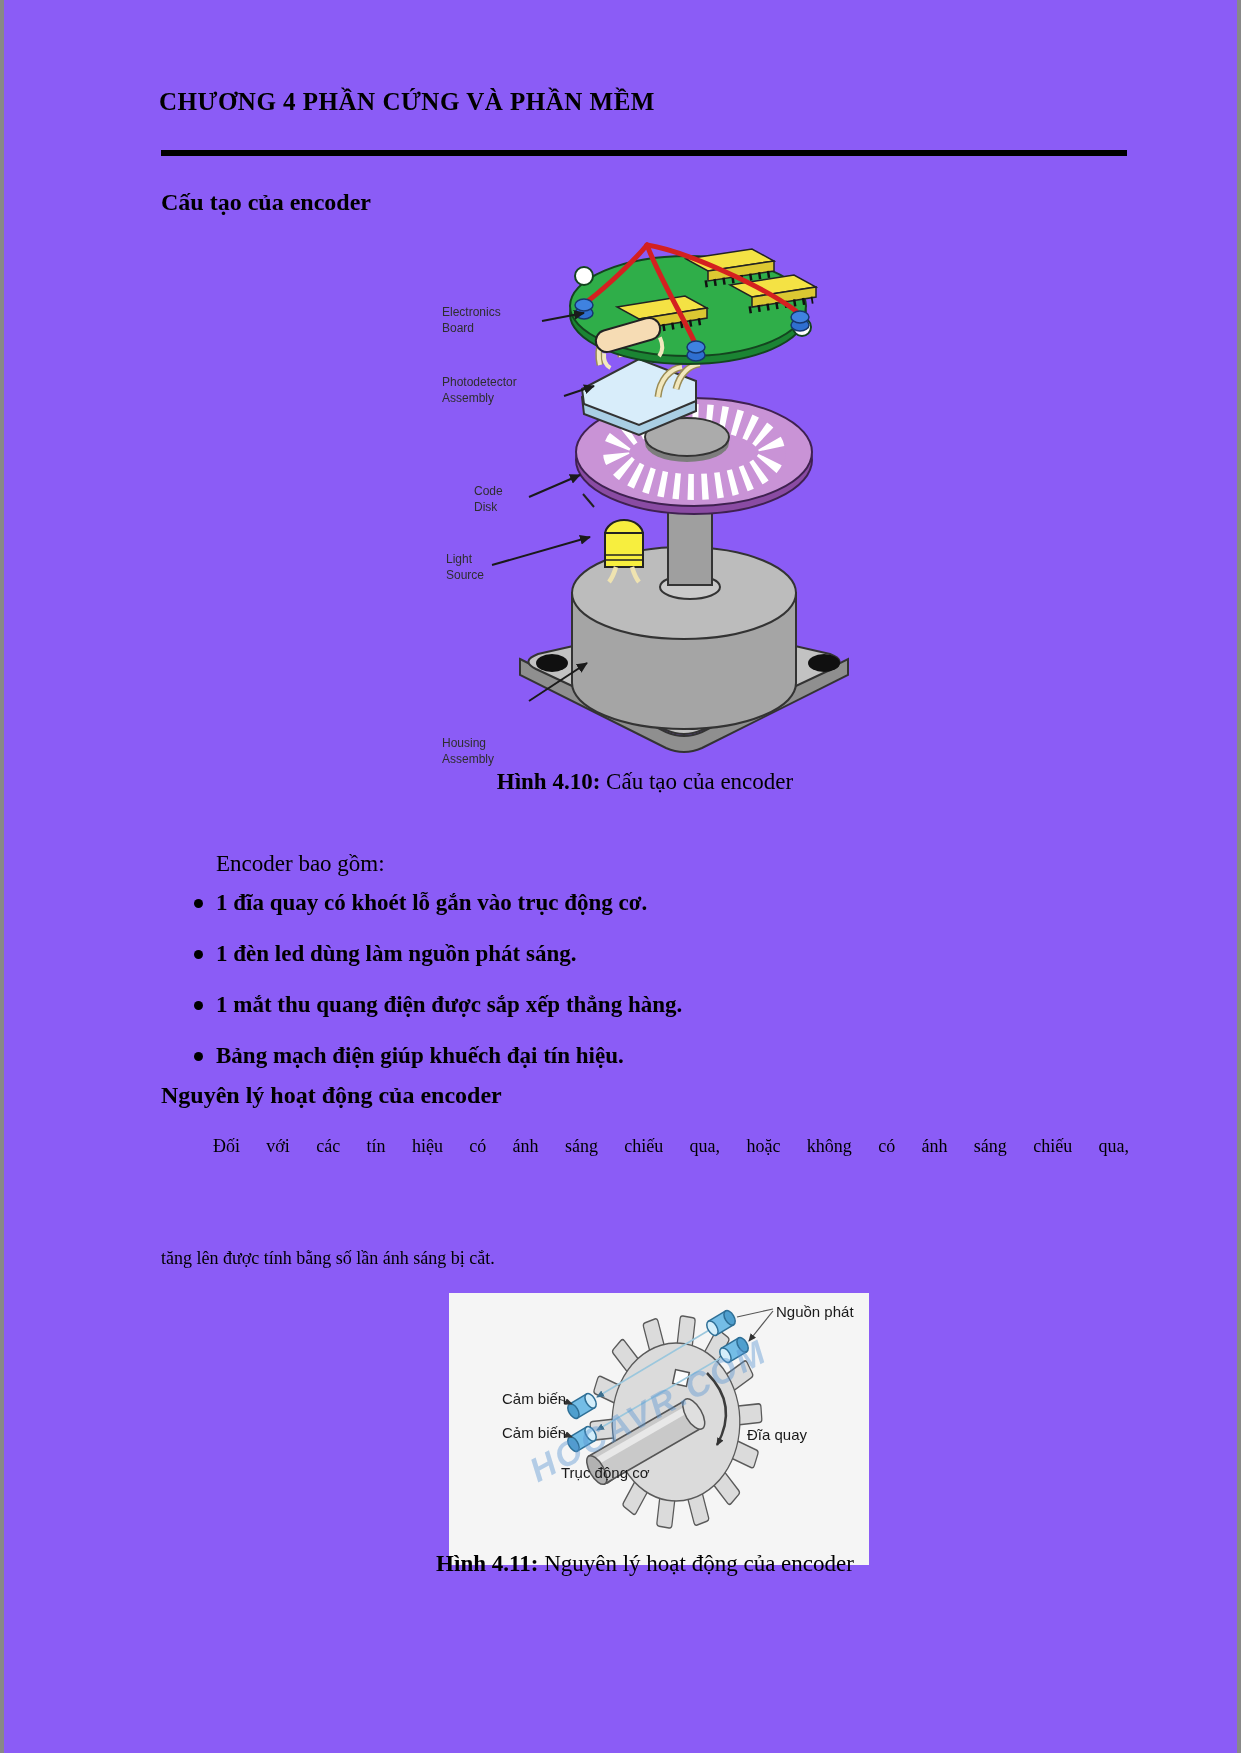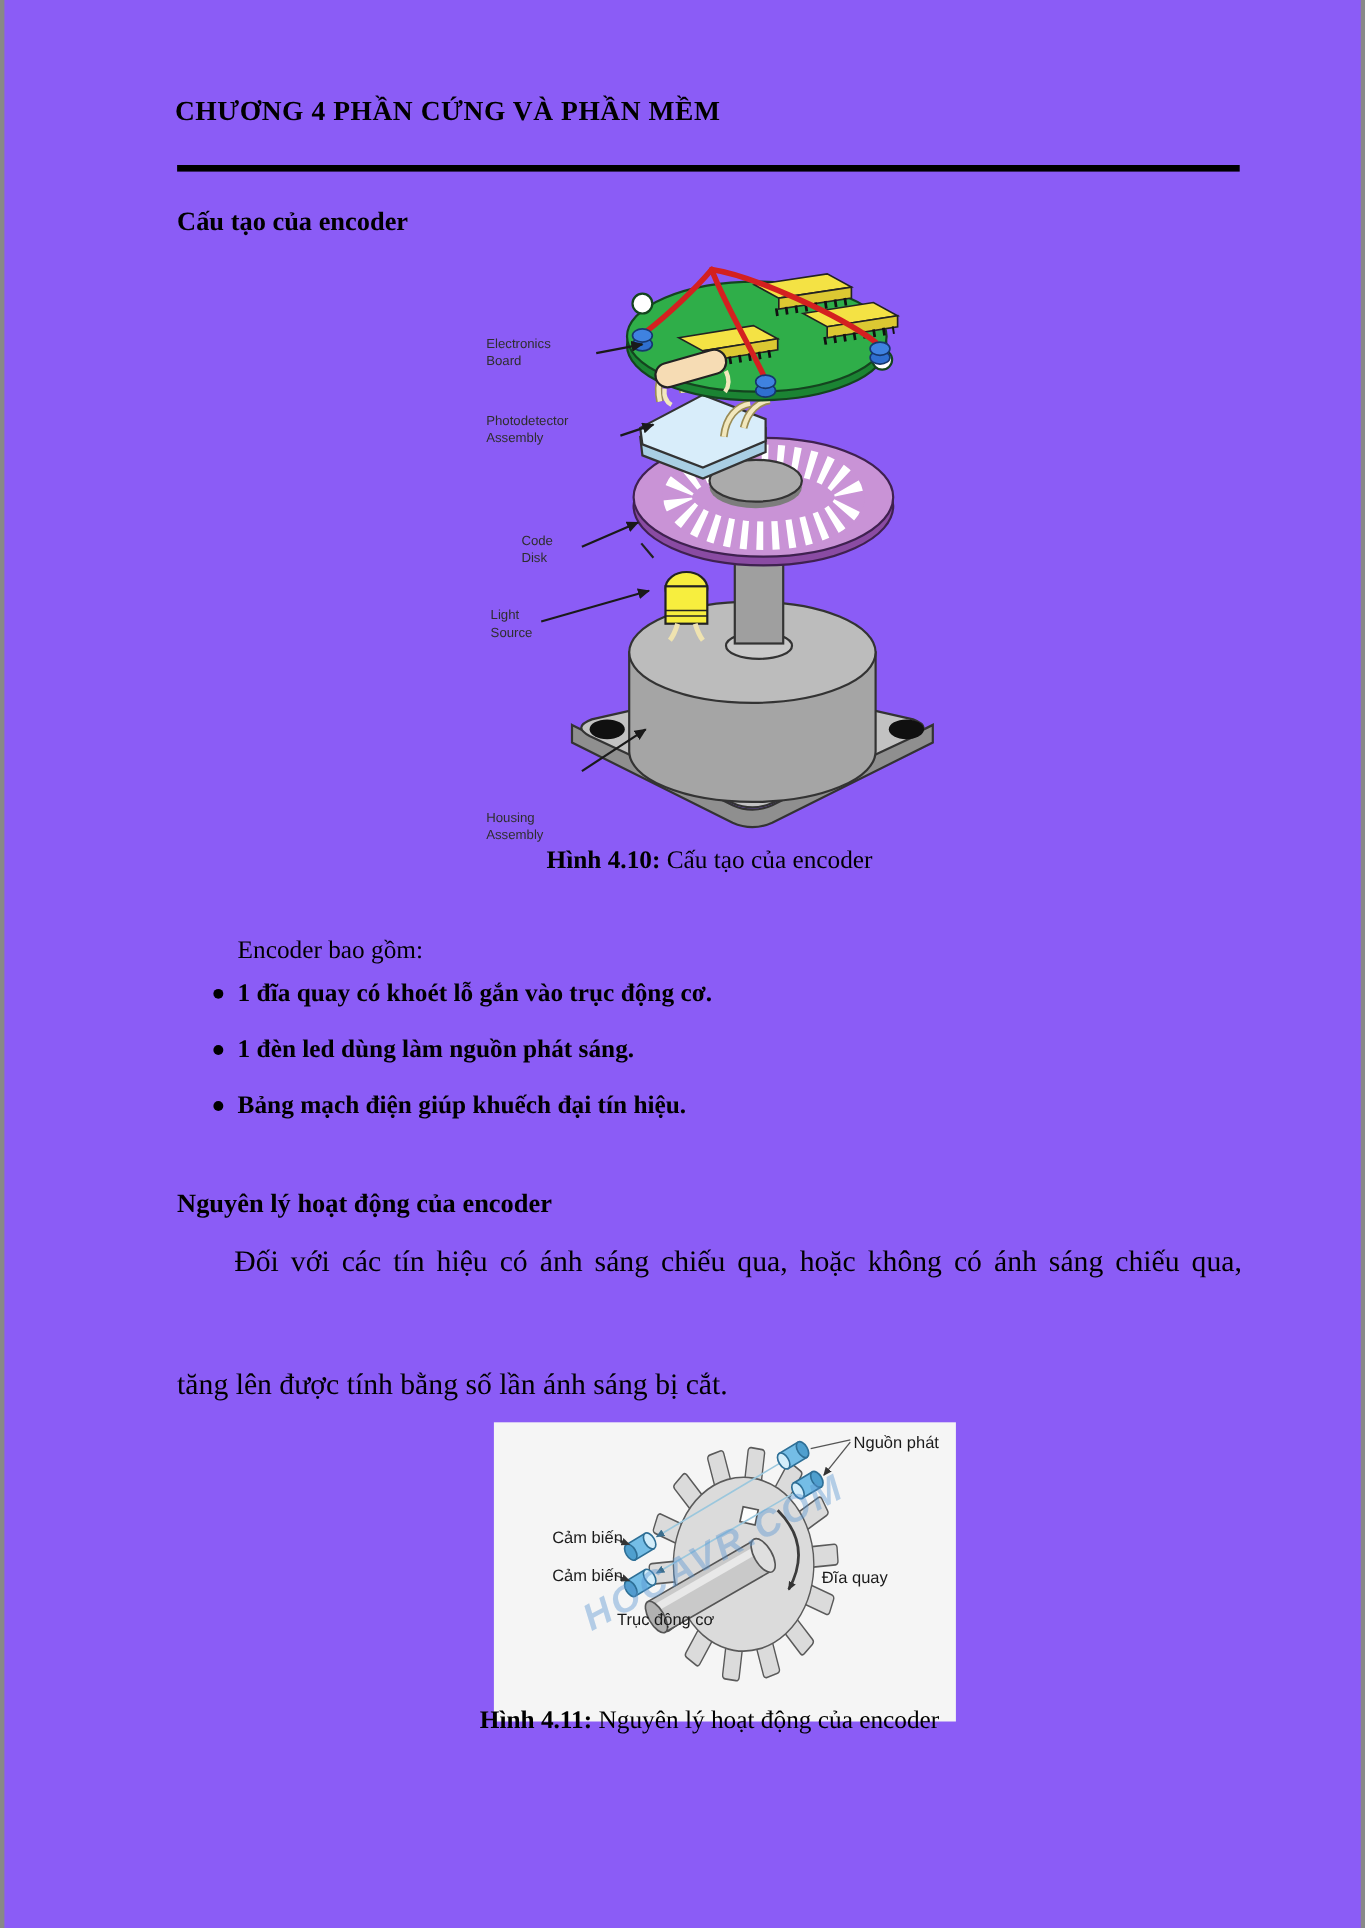--- a/index.html
+++ b/index.html
@@ -42,21 +42,21 @@
   .bullets li{
     position:relative; padding-left:55px; font-size:23px; line-height:34px;
     margin-bottom:17px;
   }
   .bullets li .dot{
     position:absolute; left:33px; top:13px; width:9px; height:9px;
     background:#000; border-radius:50%;
   }
 
   .para-line{
-    position:absolute; left:157px; width:968px; font-size:27px; line-height:34px;
+    position:absolute; left:157px; width:968px; font-size:18px; line-height:34px;
     text-align:justify; text-align-last:justify;
   }
   .pl0{ top:1129px; text-indent:52px; }
   .pl1{ top:1185px; }
   .pl2{ top:1241px; text-align-last:left; }
 
   
   .fig2{ left:445px; top:1293px; width:420px; height:272px; background:#f5f5f5; }
   .fig2 .figlabel2{
     position:absolute; font-family:"Liberation Sans", sans-serif;
@@ -197,20 +197,21 @@
 Assembly</div>
   </div>
 
   <div class="caption cap1"><b>Hình 4.10:</b><span> Cấu tạo của encoder</span></div>
 
   <div class="abs intro">Encoder bao gồm:</div>
 
   <ul class="abs bullets">
     <li><span class="dot"></span><span>1 đĩa quay có khoét lỗ gắn vào trục động cơ.</span></li>
     <li><span class="dot"></span><span>1 đèn led dùng làm nguồn phát sáng.</span></li>
+    <li><span class="dot"></span><span>1 mắt thu quang điện được sắp xếp thẳng hàng.</span></li>
     <li><span class="dot"></span><span>Bảng mạch điện giúp khuếch đại tín hiệu.</span></li>
   </ul>
 
   <div class="abs h-bold h2">Nguyên lý hoạt động của encoder</div>
 
   <div class="para-line pl0">Đối với các tín hiệu có ánh sáng chiếu qua, hoặc không có ánh sáng chiếu qua,</div>
   <div class="para-line pl2">tăng lên được tính bằng số lần ánh sáng bị cắt.</div>
 
   <div class="abs fig2">
     <svg width="420" height="272" viewBox="0 0 420 272">

